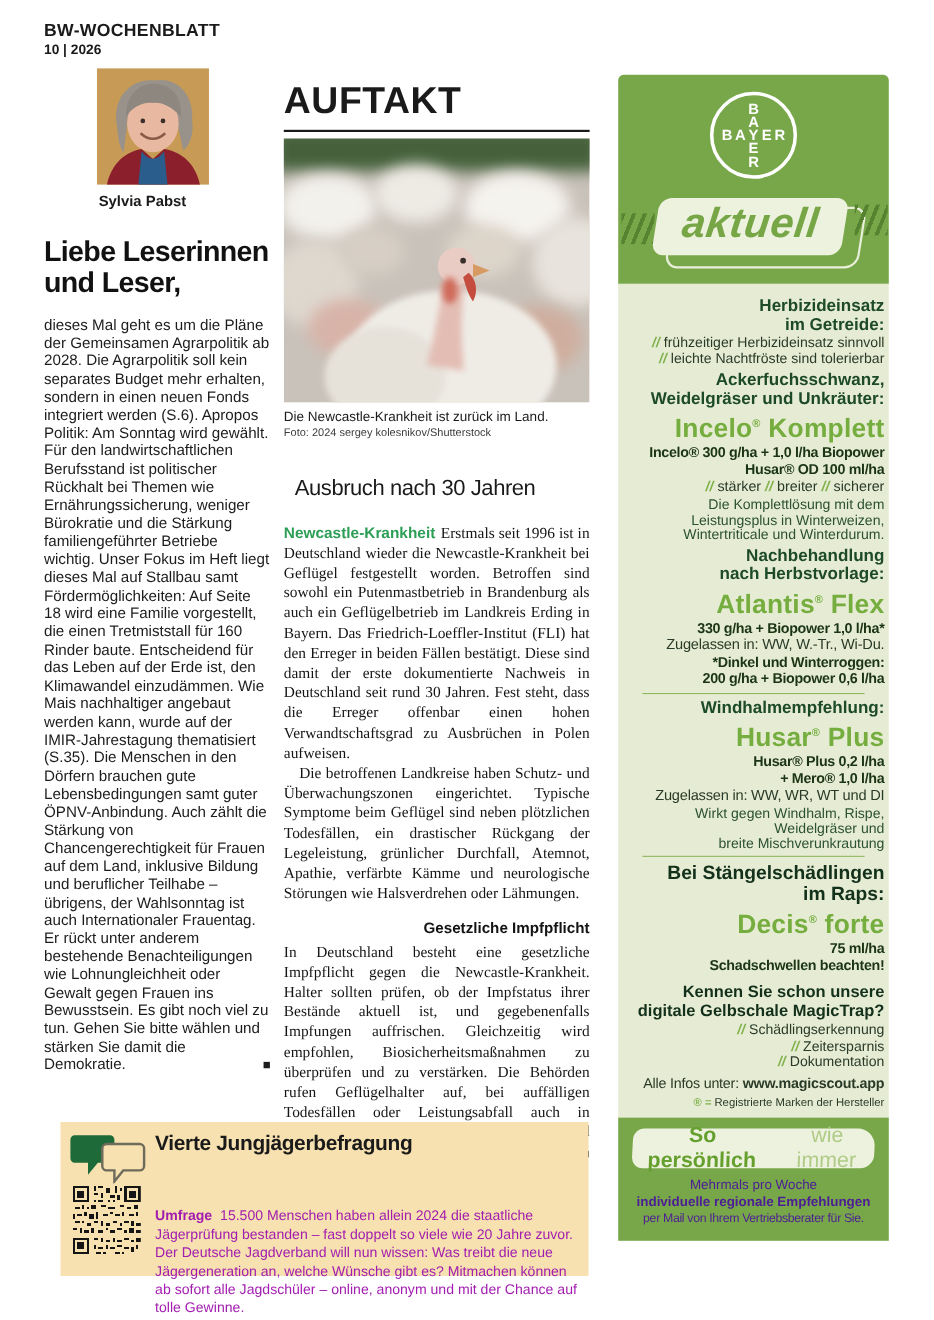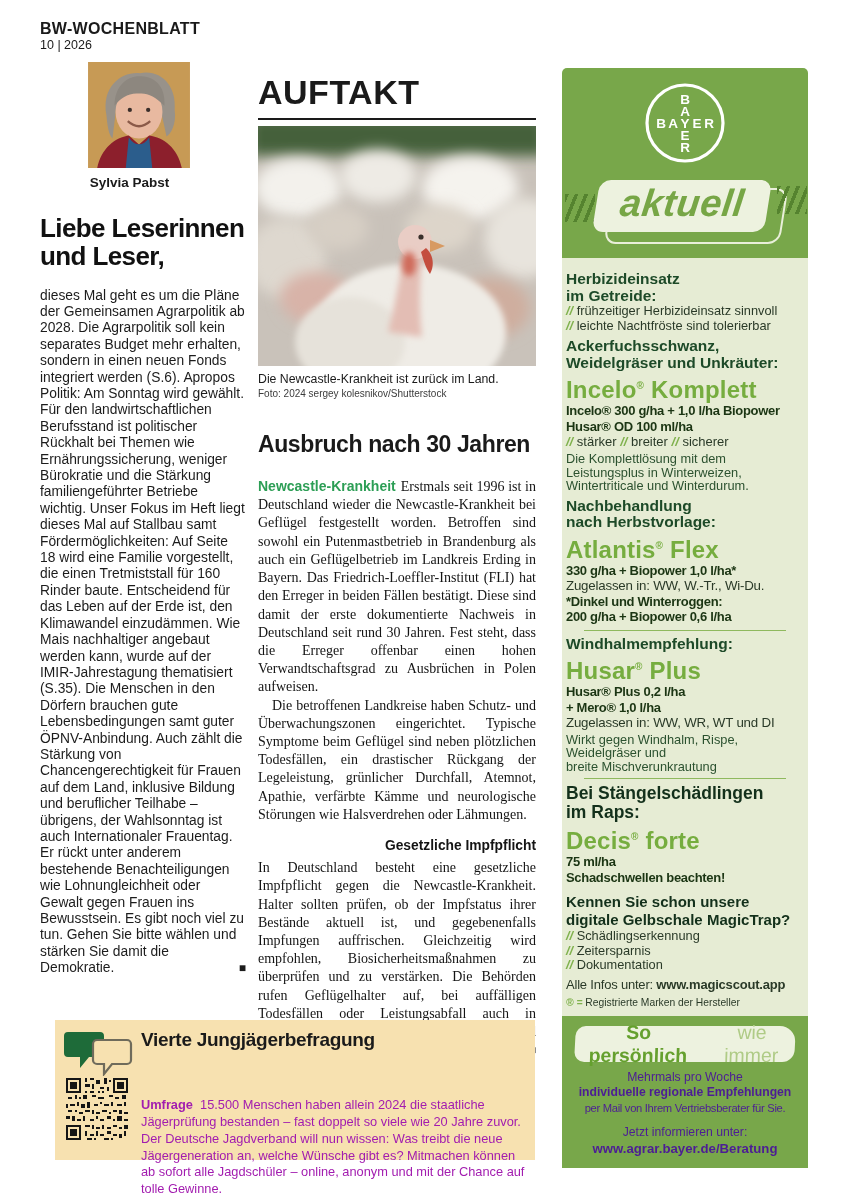--- a/index.html
+++ b/index.html
@@ -6,40 +6,40 @@
   body{width:849px;height:1200px;position:relative;background:#fff;
        font-family:"Liberation Sans",sans-serif;color:#1a1a1a;}
   .page{position:absolute;inset:0;overflow:hidden;}
   .pre{white-space:pre-line;}
   .nw{white-space:nowrap;}
   .b{font-weight:bold;}
 
   
   .masthead{position:absolute;left:40px;top:20px;line-height:1.15;}
   .masthead .mt{font-size:16px;font-weight:bold;letter-spacing:.3px;}
-  .masthead .mi{font-size:12.5px;font-weight:normal;}
+  .masthead .mi{font-size:12.5px;font-weight:bold;}
 
   
   .col-left{position:absolute;left:40px;top:62px;width:206px;}
   .portrait-wrap{width:83px;margin-left:48px;text-align:center;}
   .portrait{width:102px;height:106px;display:block;}
   .author{font-size:13.5px;font-weight:bold;margin-top:7px;}
   .ed-heading{margin-top:24px;font-size:26px;line-height:1.08;font-weight:bold;
               letter-spacing:-0.6px;color:#111;}
   .ed-body{margin-top:15px;font-size:13.8px;line-height:16.4px;color:#1c1c1c;hyphens:auto;}
   .endmark{float:right;font-size:12px;}
 
   
   .col-mid{position:absolute;left:258px;top:74px;width:278px;}
   .kicker{font-size:34px;font-weight:bold;letter-spacing:.5px;line-height:36px;}
   .kicker-rule{border:0;border-top:2px solid #1a1a1a;margin:8px 0 0;}
   .photo{width:278px;height:240px;margin-top:6px;display:block;}
   .caption{margin-top:6px;font-size:12.3px;color:#1a1a1a;}
   .credit{margin-top:2px;font-size:10px;color:#3c3c3c;}
-  .headline{margin-top:32px;font-size:23px;font-weight:bold;letter-spacing:-0.4px;line-height:27px;}
+  .headline{margin-top:32px;font-size:20px;font-weight:normal;letter-spacing:-0.4px;line-height:27px;margin-left:10px;}
   .art-body{margin-top:14px;font-family:"Liberation Serif",serif;font-size:14px;
             line-height:18.2px;text-align:justify;hyphens:auto;color:#141414;}
   .art-body p{margin:0;}
   .art-body .indent{text-indent:14px;}
   .lead-in{font-family:"Liberation Sans",sans-serif;font-weight:bold;color:#2c9e55;margin-right:5px;}
   .subhead{font-family:"Liberation Sans",sans-serif;font-weight:bold;font-size:13.8px;
            margin:13px 0 4px;text-align:right;}
 
   
   .ad{position:absolute;left:562px;top:68px;width:246px;}
@@ -50,21 +50,21 @@
               border-radius:12px;transform:skewX(-9deg);}
   .plate{position:absolute;left:34px;top:6px;width:172px;height:52px;background:#edf2df;
          border-radius:11px;transform:skewX(-9deg);display:flex;align-items:center;justify-content:center;}
   .aktuell{font-size:38px;font-weight:bold;font-style:italic;color:#77a646;
            letter-spacing:.5px;transform:skewX(2deg);padding-bottom:5px;}
   .hash{position:absolute;width:30px;height:28px;
         background:repeating-linear-gradient(112deg,#55832f 0 3.5px,rgba(0,0,0,0) 3.5px 9px);}
   .hash-l{left:3px;top:20px;}
   .hash-r{right:1px;top:12px;}
 
-  .ad-body{background:#e6ecd4;text-align:left;padding:8px 4px 8px;color:#2a3a28;}
+  .ad-body{background:#e6ecd4;text-align:right;padding:8px 4px 8px;color:#2a3a28;}
   .ad-h{font-size:15.5px;line-height:16.5px;font-weight:bold;color:#1d4a28;margin-top:5px;}
   .ad-h-big{font-size:17.5px;line-height:19px;font-weight:bold;color:#13301b;margin-top:2px;}
   .ad-h-mid{font-size:15px;line-height:18px;font-weight:bold;color:#13301b;margin-top:8px;}
   .ad-bullet{font-size:12.8px;line-height:14.5px;}
   .sl{color:#7fb14c;font-weight:bold;font-style:italic;}
   .ad-product{font-size:24px;line-height:26px;font-weight:bold;color:#76ad3f;margin-top:2px;letter-spacing:.2px;}
   .ad-product sup{font-size:10px;}
   .ad-dose{font-size:13px;line-height:15.5px;font-weight:bold;color:#1b3513;letter-spacing:-.3px;}
   .ad-approved{font-size:13.3px;line-height:15.5px;letter-spacing:-.2px;}
   .ad-tags{font-size:13px;line-height:16px;}
@@ -237,24 +237,20 @@
     </div>
 
     <div class="ad-footer">
       <div class="claim-banner">
         <span class="cb">So persönlich</span>
         <span class="cl">wie immer</span>
       </div>
       <div class="f-line">Mehrmals pro Woche</div>
       <div class="f-line b">individuelle regionale Empfehlungen</div>
       <div class="f-line f-line3 nw">per Mail von Ihrem Vertriebsberater für Sie.</div>
-      <div class="f-cta">
-        <div class="f-line">Jetzt informieren unter:</div>
-        <div class="f-line b f-url nw">www.agrar.bayer.de/Beratung</div>
-      </div>
     </div>
   </div>
 
   <div class="survey">
     <svg class="bubbles" viewBox="0 0 74 48">
       <path d="M5,4 h32 a4,4 0 0 1 4,4 v17 a4,4 0 0 1 -4,4 h-11 l-9,11 v-11 h-12 a4,4 0 0 1 -4,-4 v-17 a4,4 0 0 1 4,-4 z" fill="#1e6b39"></path>
       <path d="M34,12 h30 a4,4 0 0 1 4,4 v16 a4,4 0 0 1 -4,4 h-15 l-8,10 v-10 h-7 a4,4 0 0 1 -4,-4 v-16 a4,4 0 0 1 4,-4 z" fill="#f7e1b0" stroke="#6f6b5b" stroke-width="2.2"></path>
     </svg>
     <svg class="qr" viewBox="0 0 29 29" shape-rendering="crispEdges">
       <rect width="29" height="29" fill="#f7e1b0"></rect>

